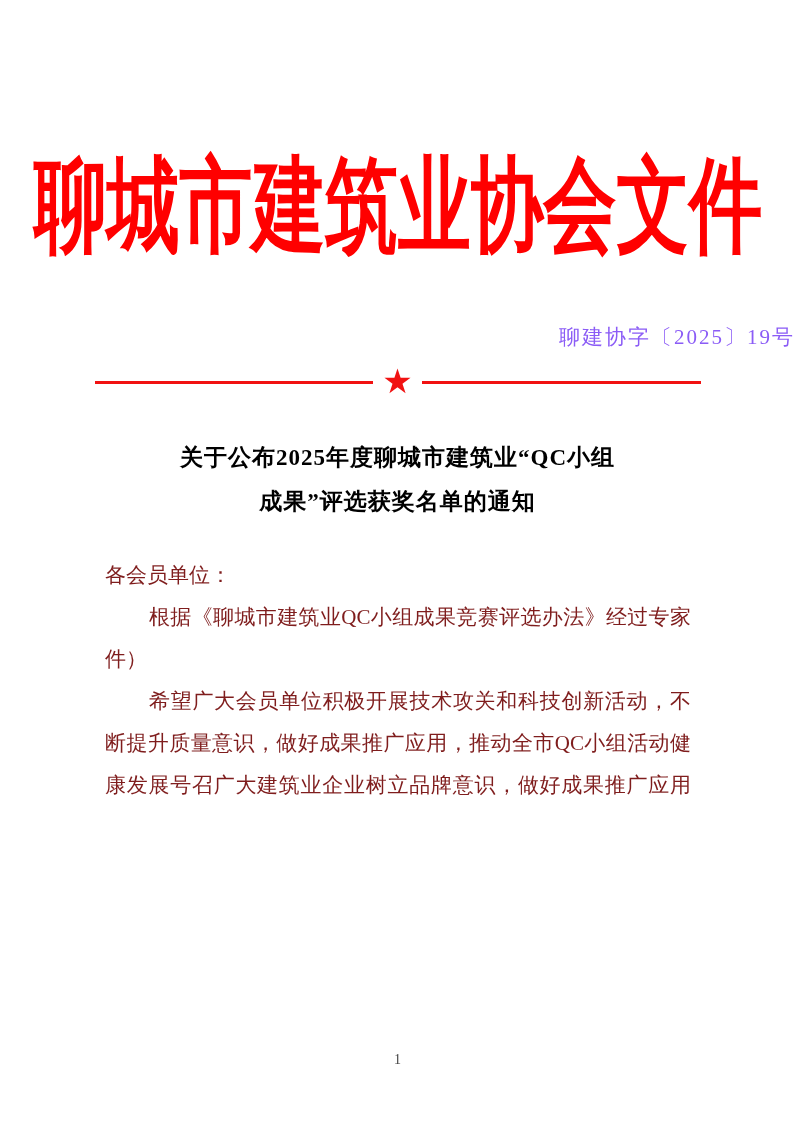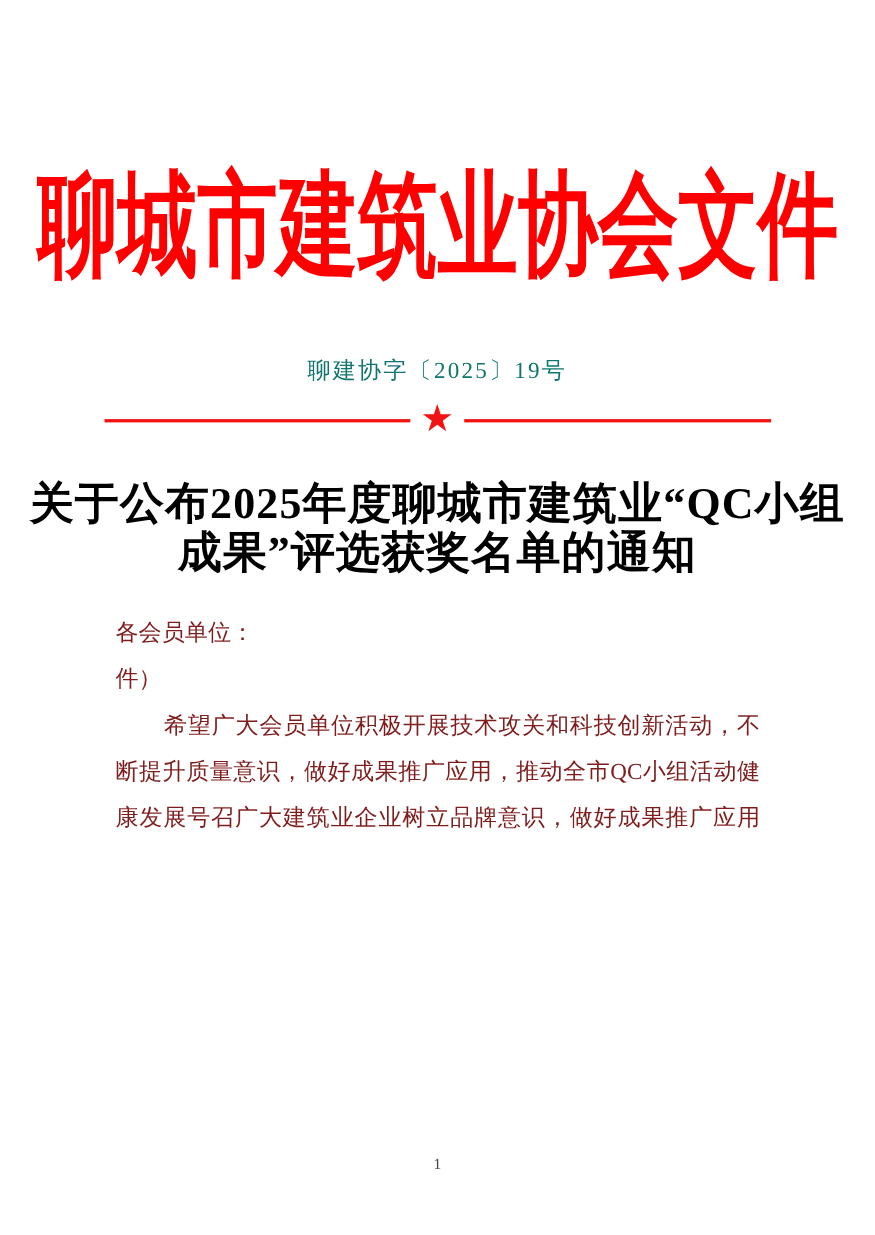--- a/index.html
+++ b/index.html
@@ -24,24 +24,24 @@
     line-height: 1.08;
     font-weight: bold;
     color: var(--title-red, #FF0000);
   }
   
   .doc-number {
     position: absolute;
     top: 323px;
     left: 0;
     width: 100%;
-    text-align: center;
+    text-align: right;
     font-size: 21px;
     letter-spacing: 2px;
-    color: #0f766e;
+    color: #8b5cf6;
   }
   
   .divider {
     position: absolute;
     top: 362px;
     left: 50%;
     transform: translateX(-50%);
     width: 606px;
     height: 40px;
     display: flex;
@@ -60,21 +60,21 @@
     flex: 0 0 auto;
   }
   
   .notice-title {
     position: absolute;
     top: 436px;
     left: 0;
     width: 100%;
     text-align: center;
     font-weight: bold;
-    font-size: 40px;
+    font-size: 23px;
     line-height: 44px;
     letter-spacing: 1px;
     color: #000000;
     margin: 0;
   }
   
   .body-text {
     position: absolute;
     top: 554px;
     left: 105px;
@@ -122,20 +122,21 @@
     <span class="seg"></span>
   </div>
 
   <h1 class="notice-title">
     <span>关于公布2025年度聊城市建筑业“QC小组</span><br>
     <span>成果”评选获奖名单的通知</span>
   </h1>
 
   <div class="body-text">
     <div class="line plain">各会员单位：</div>
+    <div class="line indent">根据《聊城市建筑业QC小组成果竞赛评选办法》经过专家</div>
     <div class="line plain">件）</div>
     <div class="line indent">希望广大会员单位积极开展技术攻关和科技创新活动，不</div>
     <div class="line">断提升质量意识，做好成果推广应用，推动全市QC小组活动健</div>
     <div class="line">康发展号召广大建筑业企业树立品牌意识，做好成果推广应用</div>
   </div>
 
   <div class="page-num">1</div>
 
 </div>
 

